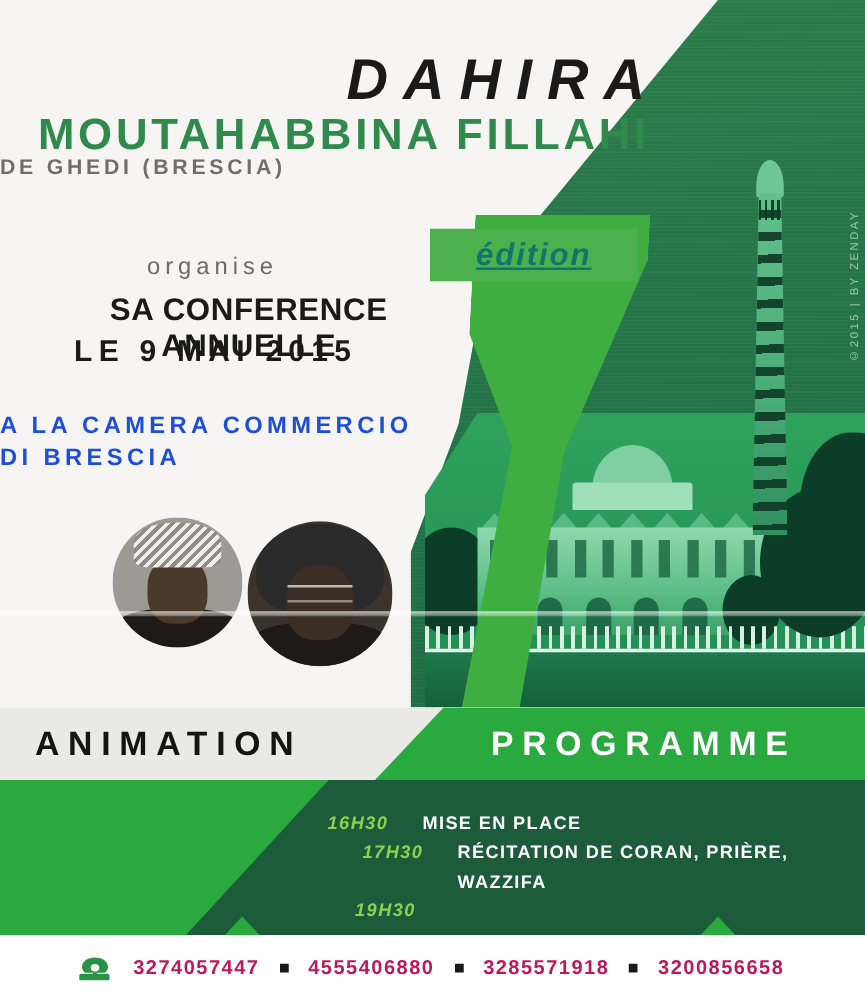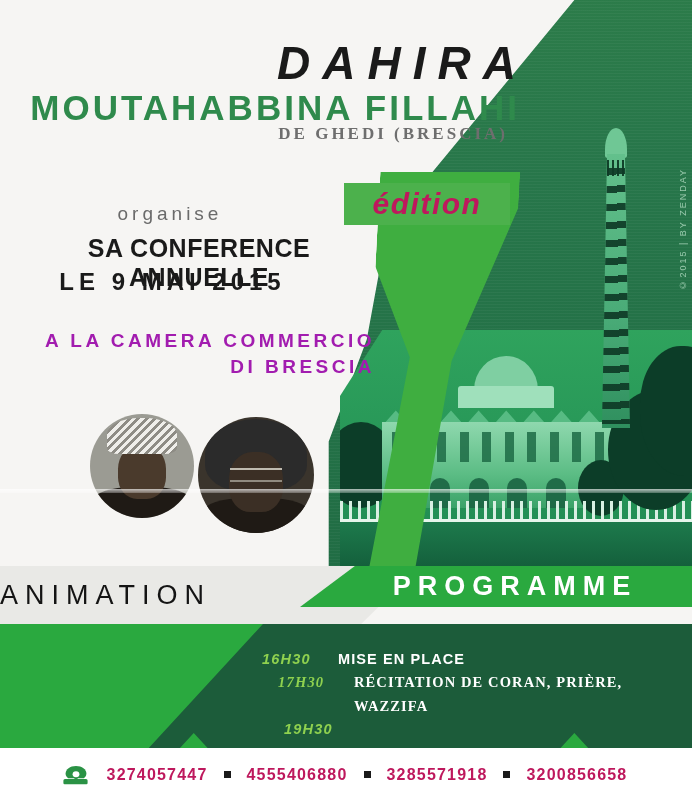--- a/index.html
+++ b/index.html
@@ -60,25 +60,26 @@
     width: 166px; height: 42px;
     background: #4cb14c;
   }
   .edition-badge {
     position: absolute;
     left: 344px; top: 183px;
     width: 166px; height: 42px;
     display: flex;
     align-items: center;
     justify-content: center;
-    color: #be185d;
-    font-size: 30px;
+    color: #0f766e;
+    font-size: 25px;
     font-weight: bold;
     font-style: italic;
     letter-spacing: 1.5px;
+    text-decoration: underline;
   }
 
   
   .mosque-photo {
     position: absolute;
     left: 340px; top: 330px;
     width: 352px; height: 236px;
     overflow: hidden;
     clip-path: polygon(12% 0%, 100% 0%, 100% 100%, 0% 100%, 0% 28%);
   }
@@ -230,26 +231,24 @@
     text-align: right;
     color: #2f8a4c;
     font-size: 35px;
     font-weight: bold;
     letter-spacing: 3px;
   }
   .title-city {
     position: absolute;
     left: 0; top: 124px;
     width: 508px;
-    text-align: right;
     color: #6e6e6e;
     font-size: 17px;
     font-weight: bold;
     letter-spacing: 3px;
-    font-family: Liberation Serif, serif;
   }
 
   .line-organise {
     position: absolute;
     left: 0; top: 203px;
     width: 340px;
     text-align: center;
     color: #6a6a6a;
     font-size: 19px;
     letter-spacing: 4px;
@@ -272,22 +271,22 @@
     text-align: center;
     color: #1a1a1a;
     font-size: 24px;
     font-weight: bold;
     letter-spacing: 5px;
   }
   .line-venue {
     position: absolute;
     left: 0; top: 328px;
     width: 375px;
-    text-align: right;
-    color: #a21caf;
+    text-align: left;
+    color: #1d4ed8;
     font-size: 19px;
     font-weight: bold;
     letter-spacing: 3.5px;
     line-height: 1.35;
   }
 
   
   .portrait {
     position: absolute;
     border-radius: 50%;
@@ -355,29 +354,30 @@
   .band-animation {
     position: absolute;
     left: 0; top: 0;
     width: 420px; height: 58px;
     background: #e9e9e6;
     clip-path: polygon(0% 0%, 100% 0%, 86% 100%, 0% 100%);
     display: flex;
     align-items: center;
   }
   .band-animation span {
+    margin-left: 28px;
     color: #141414;
     font-size: 27px;
-    font-weight: normal;
+    font-weight: bold;
     letter-spacing: 7px;
   }
   .band-programme {
     position: absolute;
     left: 300px; top: 0;
-    width: 392px; height: 41px;
+    width: 392px; height: 58px;
     background: #2aa93f;
     clip-path: polygon(14% 0%, 100% 0%, 100% 100%, 0% 100%);
     display: flex;
     align-items: center;
     justify-content: center;
   }
   .band-programme span {
     color: #ffffff;
     font-size: 27px;
     font-weight: bold;
@@ -430,21 +430,21 @@
     letter-spacing: 1.1px;
     line-height: 1.62;
   }
   .prog-row .t {
     color: #8fd14f;
     font-style: italic;
     font-weight: bold;
     min-width: 76px;
     letter-spacing: 1.2px;
   }
-  .prog-row.i1 { margin-left: 16px; font-family: Liberation Serif, serif; }
+  .prog-row.i1 { margin-left: 28px; }
   .prog-row.i2 { margin-left: 22px; }
 
   
   .footer {
     position: absolute;
     left: 0; top: 748px;
     width: 692px; height: 53px;
     background: #ffffff;
     display: flex;
     align-items: center;

